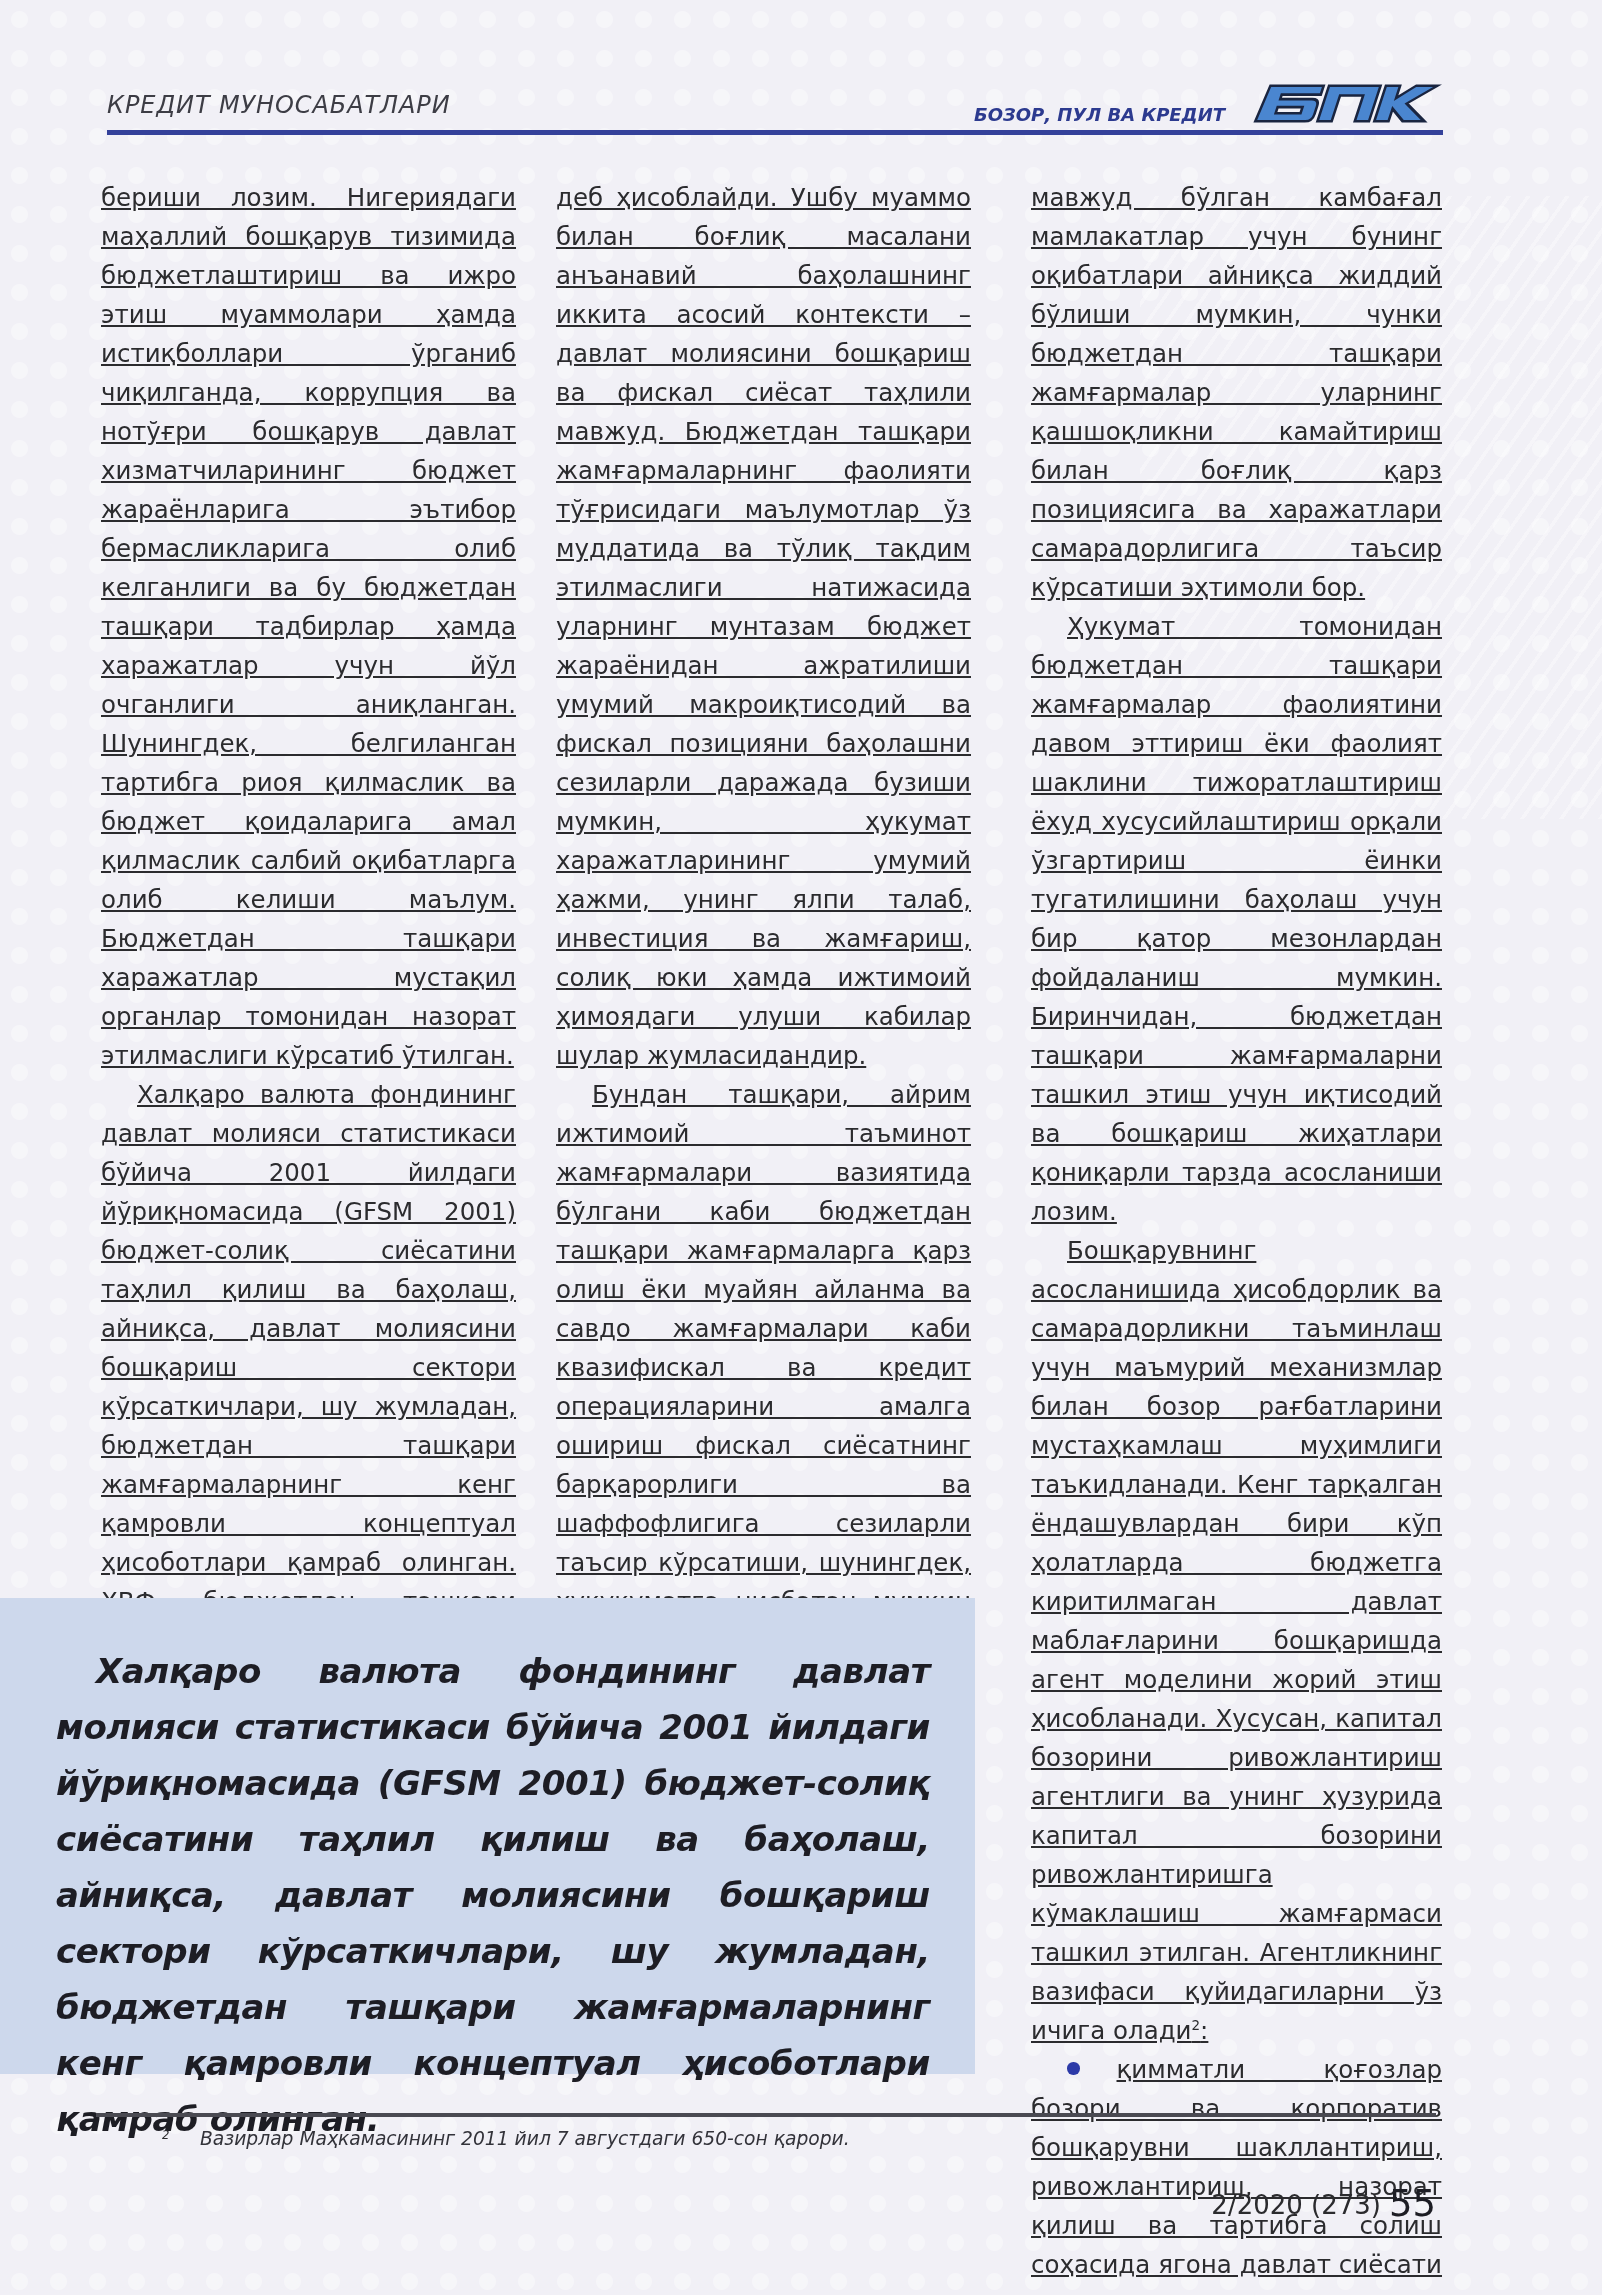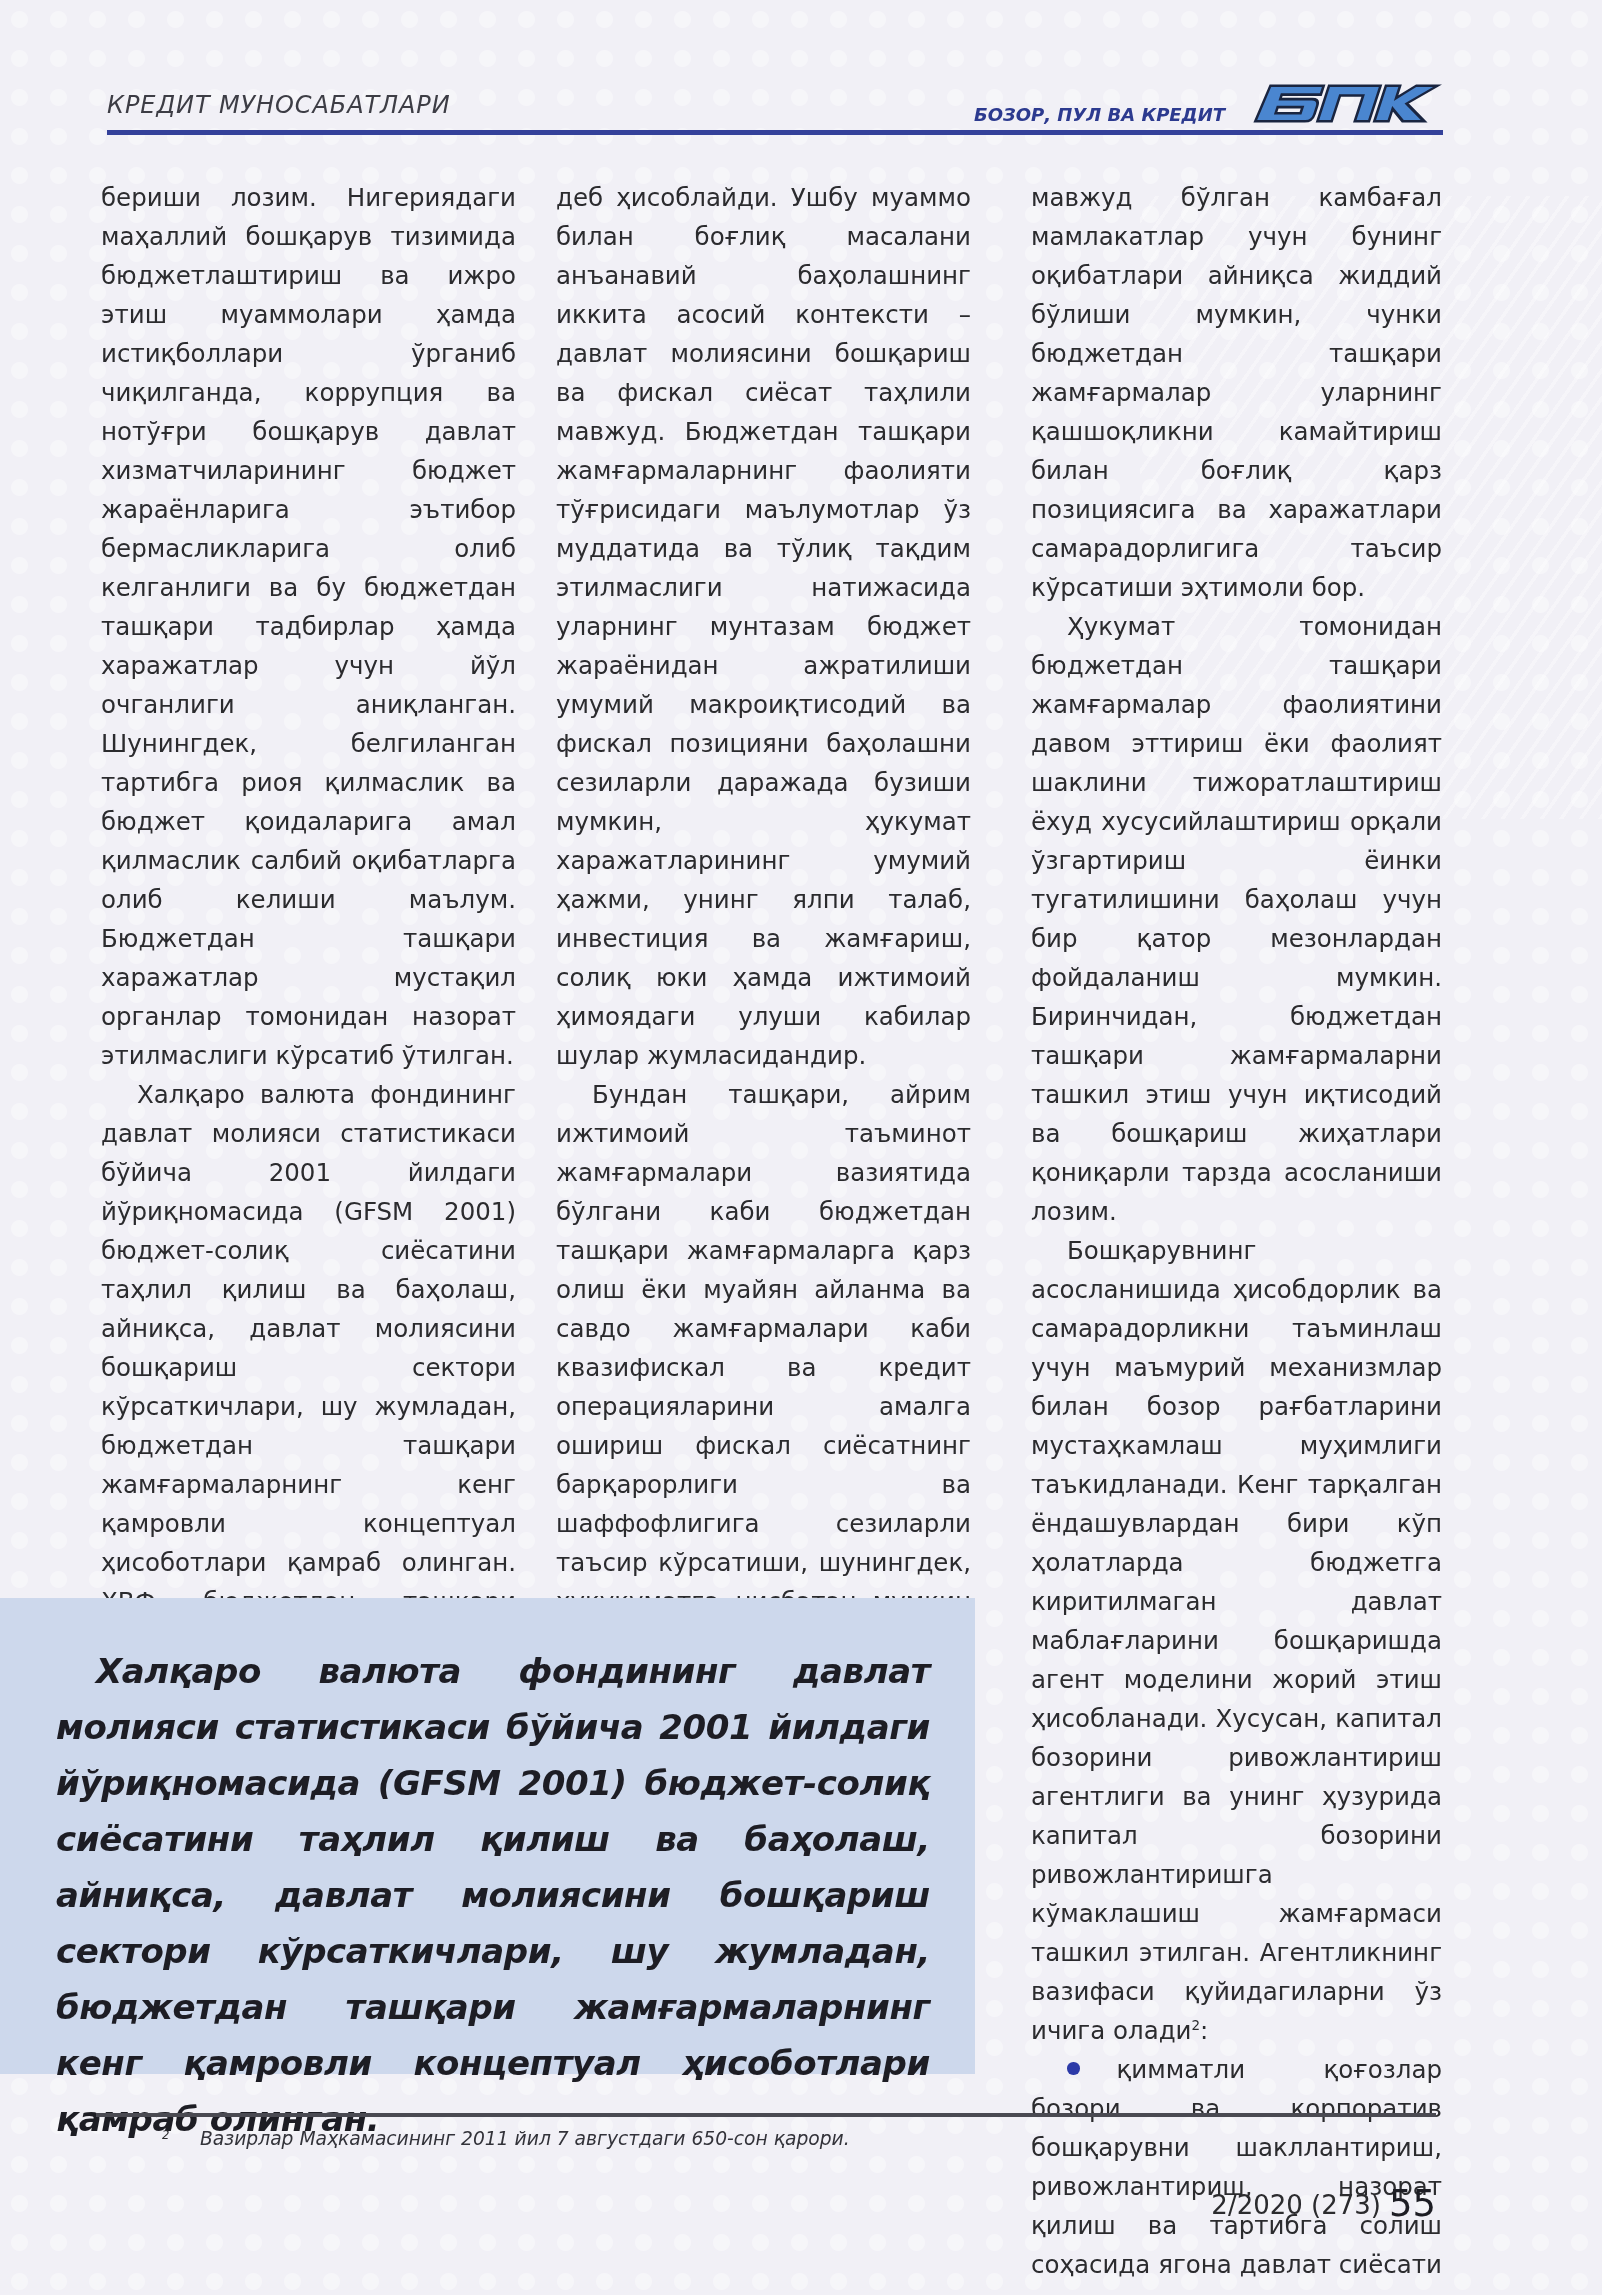--- a/index.html
+++ b/index.html
@@ -35,21 +35,21 @@
     .logo {
       position: absolute; right: 0; top: 0; width: 191px; height: 43px;
     }
     .header-rule {
       position: absolute; left: 107px; top: 130px; width: 1336px; height: 5.3px;
       background: #34419a;
     }
     .col {
       position: absolute; top: 178px;
       font-size: 24.5px; line-height: 39px;
-      text-align: justify; hyphens: manual;
+      text-align: justify; hyphens: manual; text-decoration: underline;
     }
     .col p { margin: 0; }
     .col p.indent { text-indent: 36px; }
     .col1 { left: 101px; width: 415px; }
     .col2 { left: 556px; width: 415px; }
     .col3 { left: 1031px; width: 411px; }
     .bullet-line { text-indent: 36px; }
     .bullet-dot {
       display: inline-block; width: 12.5px; height: 12.5px; border-radius: 50%;
       background: #2c3aa8; vertical-align: middle; margin-right: 37px; margin-top: -5.3px;

